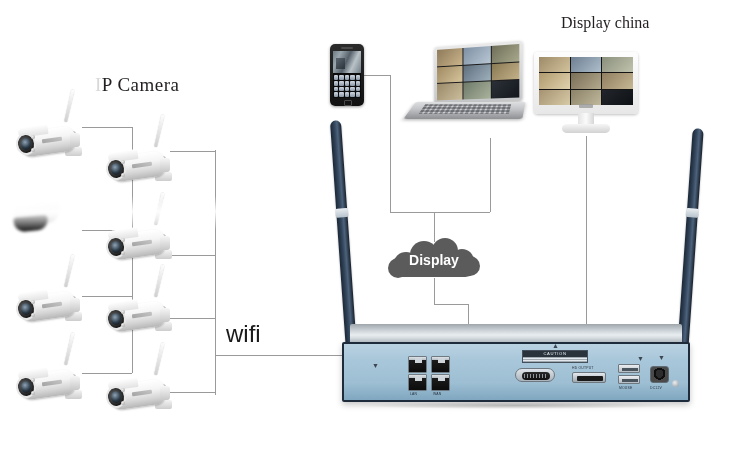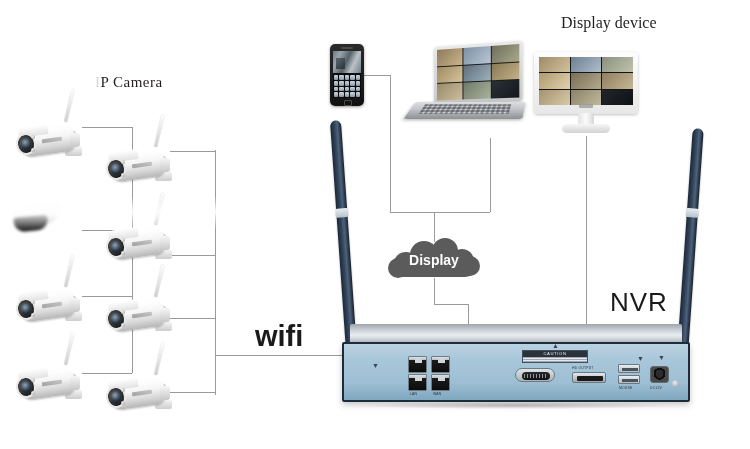--- a/index.html
+++ b/index.html
@@ -6,24 +6,24 @@
   body{width:750px;height:449px;overflow:hidden;font-family:"Liberation Sans",sans-serif;}
   #stage{position:relative;width:750px;height:449px;background:#fff;overflow:hidden;}
   .line{position:absolute;background:#9a9a9a;}
   .hline{height:1px;}
   .vline{width:1px;}
 
   
   .lbl-serif{position:absolute;font-family:"Liberation Serif",serif;color:#231f20;white-space:nowrap;}
   .lbl-sans{position:absolute;font-family:"Liberation Sans",sans-serif;color:#1a1a1a;white-space:nowrap;}
 
-  #ip-camera-label{left:95px;top:74px;font-size:15px;letter-spacing:.5px;}
+  #ip-camera-label{left:95px;top:74px;font-size:19px;letter-spacing:.5px;}
   #ip-camera-label .faded{color:#d8d8d8;}
   #display-label{left:561px;top:14px;font-size:16px;}
-  #wifi-label{left:255px;top:320px;font-size:29px;font-weight:700;}
+  #wifi-label{left:226px;top:320px;font-size:24px;font-weight:400;}
   #nvr-label{left:610px;top:287px;font-size:26px;font-weight:400;letter-spacing:1px;}
 
   
   #watermark{position:absolute;left:268px;top:196px;font-size:36px;
     font-family:"Liberation Sans",sans-serif;color:#c9c9c9;letter-spacing:0px;
     white-space:nowrap;opacity:.85;}
 
   
   .cam{position:absolute;width:84px;height:62px;}
   .cam .ant{position:absolute;width:3px;height:33px;left:56px;top:-24px;
@@ -456,18 +456,17 @@
   <div id="groundscrew"></div>
   <div class="arrowmark" style="left:637px;top:355px;">▼</div>
   <div class="arrowmark" style="left:372px;top:362px;">▼</div>
   <div class="arrowmark" style="left:658px;top:354px;">▼</div>
 
   <div id="flareband"></div>
   <div id="flaretop"></div>
 
   <div class="lbl-serif" id="ip-camera-label"><span class="faded">I</span><span>P Camera</span></div>
 
-  <div class="lbl-serif" id="display-label">Display device</div>
+  <div class="lbl-serif" id="display-label">Display china</div>
   <div class="lbl-sans" id="wifi-label">wifi</div>
-  <div class="lbl-sans" id="nvr-label">NVR</div>
 
 
 </div>
 
 </body></html>

